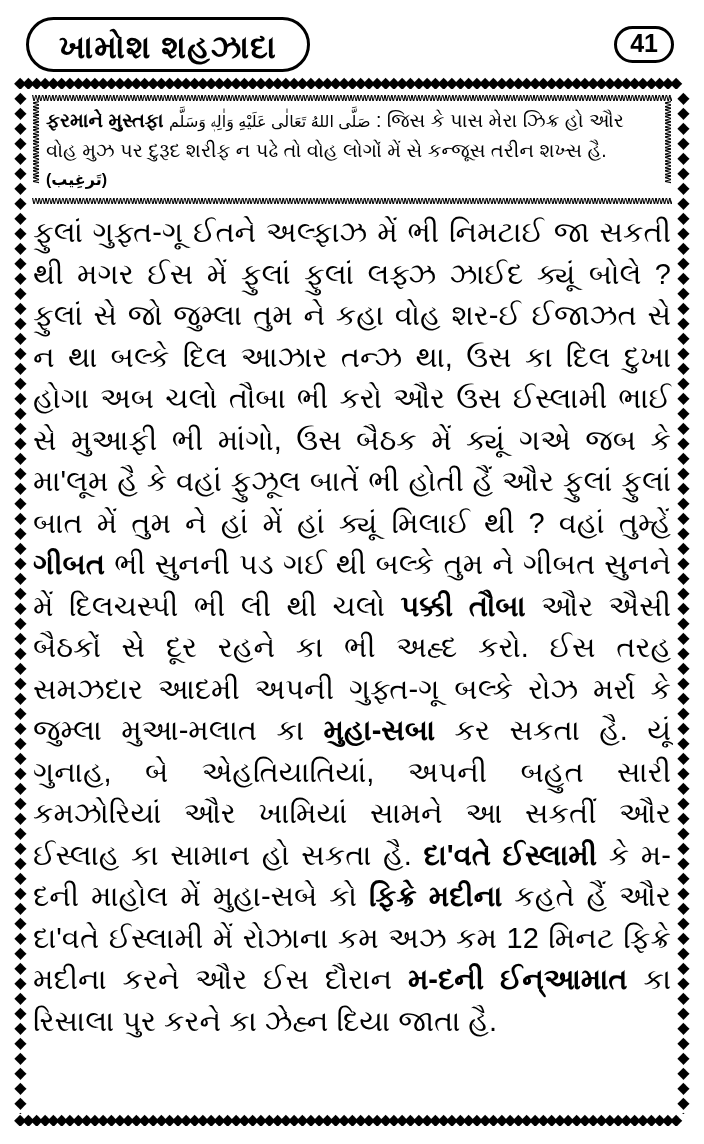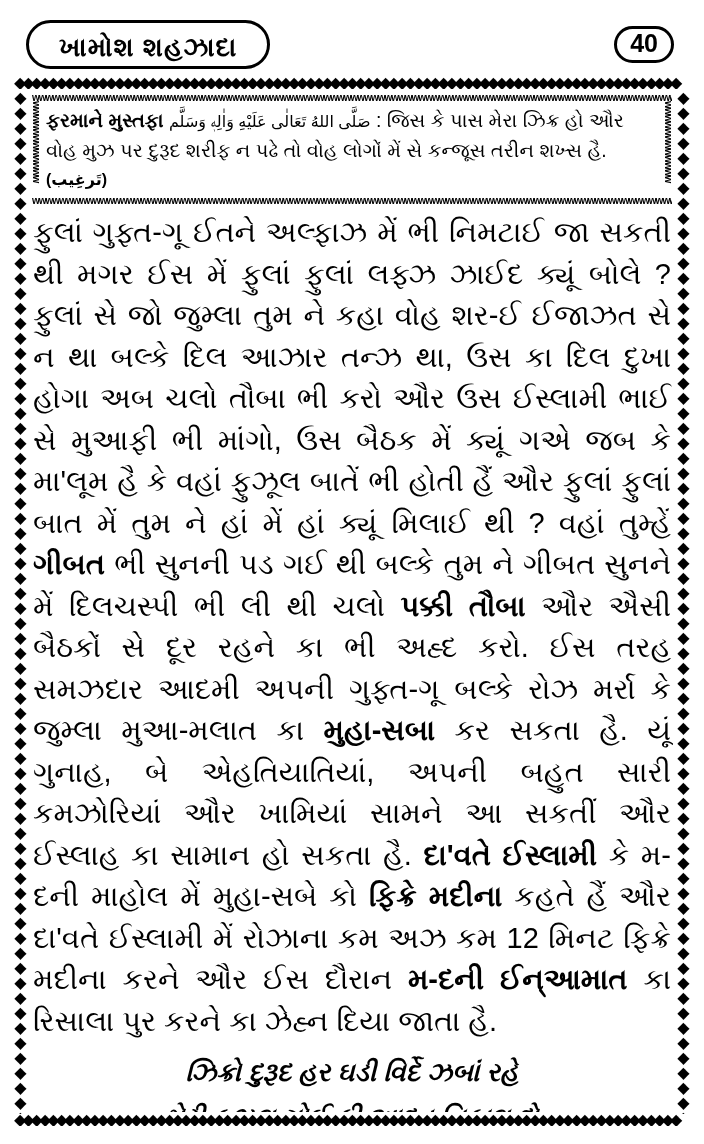--- a/index.html
+++ b/index.html
@@ -8,21 +8,21 @@
     width:704px;height:1144px;position:relative;overflow:hidden;
     font-family:"Liberation Sans","DejaVu Sans",sans-serif;color:#000;
   }
   
   .header{
     display:flex;justify-content:space-between;align-items:center;
     padding:22px 30px 0 26px;height:44px;
   }
   .title-pill{
     border:3px solid #000;border-radius:999px;
-    padding:9px 30px 3px;font-size:26px;font-weight:bold;letter-spacing:1px;
+    padding:9px 30px 3px;font-size:32px;font-weight:bold;letter-spacing:1px;
   }
   .page-pill{
     border:3px solid #000;border-radius:999px;
     padding:0 13px 2px;font-size:25px;font-weight:bold;
   }
   
   .frame{
     position:absolute;left:14px;right:14px;top:76px;bottom:18px;
     background:#fff;
   }
@@ -73,40 +73,36 @@
   .couplet{
     text-align:center;font-size:26px;font-weight:bold;font-style:italic;
     line-height:45px;margin-top:4px;
   }
 </style>
 </head>
 <body>
 
 <div class="header">
   <div class="title-pill">ખામોશ શહઝાદા</div>
-  <div class="page-pill">40</div>
+  <div class="page-pill">41</div>
 </div>
 
 <div class="frame">
   <div class="bead top">◆◆◆◆◆◆◆◆◆◆◆◆◆◆◆◆◆◆◆◆◆◆◆◆◆◆◆◆◆◆◆◆◆◆◆◆◆◆◆◆◆◆◆◆◆◆◆◆◆◆◆◆◆◆◆◆◆◆◆◆◆◆◆◆◆◆◆◆◆◆◆◆◆◆◆◆◆◆◆◆</div>
   <div class="bead bottom">◆◆◆◆◆◆◆◆◆◆◆◆◆◆◆◆◆◆◆◆◆◆◆◆◆◆◆◆◆◆◆◆◆◆◆◆◆◆◆◆◆◆◆◆◆◆◆◆◆◆◆◆◆◆◆◆◆◆◆◆◆◆◆◆◆◆◆◆◆◆◆◆◆◆◆◆◆◆◆◆</div>
   <div class="bead left">◆◆◆◆◆◆◆◆◆◆◆◆◆◆◆◆◆◆◆◆◆◆◆◆◆◆◆◆◆◆◆◆◆◆◆◆◆◆◆◆◆◆◆◆◆◆◆◆◆◆◆◆◆◆◆◆◆◆◆◆◆◆◆◆◆◆◆◆◆◆◆◆◆◆◆◆◆◆◆◆◆◆◆◆◆◆◆◆◆◆◆◆◆◆◆◆◆◆◆◆◆◆◆◆◆◆◆◆◆◆</div>
   <div class="bead right">◆◆◆◆◆◆◆◆◆◆◆◆◆◆◆◆◆◆◆◆◆◆◆◆◆◆◆◆◆◆◆◆◆◆◆◆◆◆◆◆◆◆◆◆◆◆◆◆◆◆◆◆◆◆◆◆◆◆◆◆◆◆◆◆◆◆◆◆◆◆◆◆◆◆◆◆◆◆◆◆◆◆◆◆◆◆◆◆◆◆◆◆◆◆◆◆◆◆◆◆◆◆◆◆◆◆◆◆◆◆</div>
 
   <div class="content">
 
     <div class="hadith">
       <div class="zz top">wwwwwwwwwwwwwwwwwwwwwwwwwwwwwwwwwwwwwwwwwwwwwwwwwwwwwwwwwwwwwwwwwwwwwwwwwwwwwwwwwwwwwwwwwwwwwwwwwwwwwwwwwwwwwwwwwwwwwwwwwwwwwwwwwwwwwwwwwwwwwwwwwwwwwwwwwwwwwwww</div>
       <div class="zz bottom">wwwwwwwwwwwwwwwwwwwwwwwwwwwwwwwwwwwwwwwwwwwwwwwwwwwwwwwwwwwwwwwwwwwwwwwwwwwwwwwwwwwwwwwwwwwwwwwwwwwwwwwwwwwwwwwwwwwwwwwwwwwwwwwwwwwwwwwwwwwwwwwwwwwwwwwwwwwwwwww</div>
       <div class="zz left">wwwwwwwwwwww</div>
       <div class="zz right">wwwwwwwwwwww</div>
       <div class="hadith-text"><b>ફરમાને મુસ્તફા </b><span class="ar">صَلَّى اللهُ تَعَالٰى عَلَيْهِ وَاٰلِهٖ وَسَلَّم</span><span> : જિસ કે પાસ મેરા ઝિક્ર હો ઔર વોહ મુઝ પર દુરૂદ શરીફ ન પઢે તો વોહ લોગોં મેં સે કન્જૂસ તરીન શખ્સ હૈ. </span><b class="ar">(تَرغِيب)</b></div>
     </div>
 
     <div class="body-text"><span>ફુલાં ગુફ્ત-ગૂ ઈતને અલ્ફાઝ મેં ભી નિમટાઈ જા સકતી થી મગર ઈસ મેં ફુલાં ફુલાં લફ્ઝ ઝાઈદ ક્યૂં બોલે ? ફુલાં સે જો જુમ્લા તુમ ને કહા વોહ શર-ઈ ઈજાઝત સે ન થા બલ્કે દિલ આઝાર તન્ઝ થા, ઉસ કા દિલ દુખા હોગા અબ ચલો તૌબા ભી કરો ઔર ઉસ ઈસ્લામી ભાઈ સે મુઆફી ભી માંગો, ઉસ બૈઠક મેં ક્યૂં ગએ જબ કે મા'લૂમ હૈ કે વહાં ફુઝૂલ બાતેં ભી હોતી હૈં ઔર ફુલાં ફુલાં બાત મેં તુમ ને હાં મેં હાં ક્યૂં મિલાઈ થી ? વહાં તુમ્હેં </span><b>ગીબત</b><span> ભી સુનની પડ ગઈ થી બલ્કે તુમ ને ગીબત સુનને મેં દિલચસ્પી ભી લી થી ચલો </span><b>પક્કી તૌબા</b><span> ઔર ઐસી બૈઠકોં સે દૂર રહને કા ભી અહ્દ કરો. ઈસ તરહ સમઝદાર આદમી અપની ગુફ્ત-ગૂ બલ્કે રોઝ મર્રા કે જુમ્લા મુઆ-મલાત કા </span><b>મુહા-સબા</b><span> કર સકતા હૈ. યૂં ગુનાહ, બે એહતિયાતિયાં, અપની બહુત સારી કમઝોરિયાં ઔર ખામિયાં સામને આ સકતીં ઔર ઈસ્લાહ કા સામાન હો સકતા હૈ. </span><b>દા'વતે ઈસ્લામી</b><span> કે મ-દની માહોલ મેં મુહા-સબે કો </span><b>ફિક્રે મદીના</b><span> કહતે હૈં ઔર દા'વતે ઈસ્લામી મેં રોઝાના કમ અઝ કમ 12 મિનટ ફિક્રે મદીના કરને ઔર ઈસ દૌરાન </span><b>મ-દની ઈન્આમાત</b><span> કા રિસાલા પુર કરને કા ઝેહ્ન દિયા જાતા હૈ.</span></div>
 
-    <div class="couplet">
-      <div>ઝિક્રો દુરૂદ હર ઘડી વિર્દે ઝબાં રહે</div>
-      <div>મેરી ફુઝૂલ ગોઈ કી આદત નિકાલ દો</div>
-    </div>
 
   </div>
 </div>
 
 </body></html>

